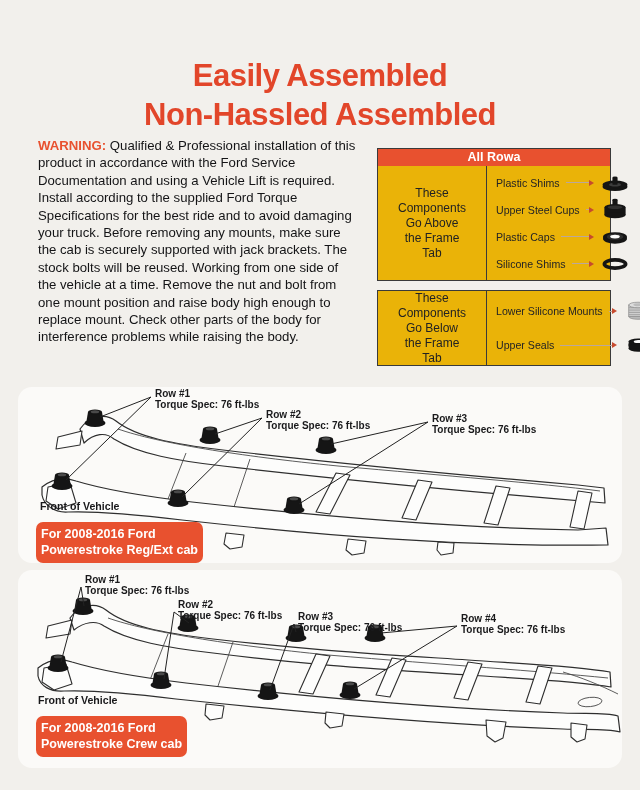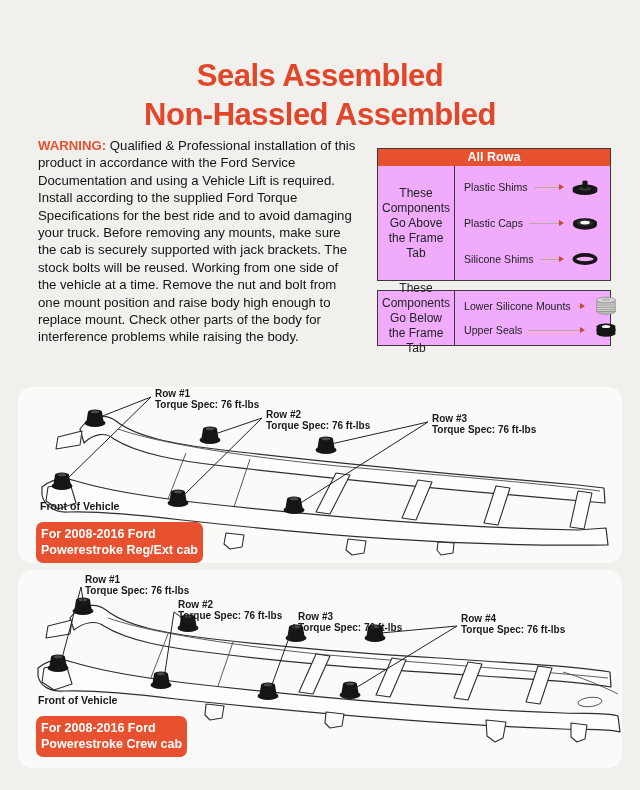--- a/index.html
+++ b/index.html
@@ -20,35 +20,35 @@
     color:var(--title);
   }
   
   .warning{
     top:137px;left:38px;width:322px;
     font-size:13.2px;line-height:17.4px;color:#141416;
   }
   .warning .wlabel{color:var(--accent);font-weight:700;}
   
   .panel{
-    left:377px;width:234px;background:#f0abfc;
+    left:377px;width:234px;background:#eab308;
     border:1.6px solid #3a3a3a;box-sizing:border-box;
     display:flex;flex-direction:column;
   }
   .panel-above{top:148px;height:133px;}
-  .panel-below{top:290px;height:56px;}
+  .panel-below{top:290px;height:76px;}
   .panel-header{
     background:var(--accent);color:#fff;font-weight:700;font-size:12.5px;
     text-align:center;line-height:17px;height:17px;flex:0 0 17px;
   }
   .panel-body{flex:1;display:flex;min-height:0;}
   .side-cell{
     flex:0 0 76px;border-right:1.4px solid #3a3a3a;
     display:flex;align-items:center;justify-content:center;text-align:center;
-    font-size:12px;line-height:15px;color:#222;padding:2px 4px;box-sizing:border-box;
+    font-size:12px;line-height:15px;color:#222;padding:2px 20px;box-sizing:border-box;
   }
   .rows-cell{flex:1;display:flex;flex-direction:column;justify-content:space-around;padding:3px 8px 3px 9px;box-sizing:border-box;}
   .crow{display:flex;align-items:center;height:22px;text-align:right;}
   .clabel{font-size:10.6px;color:#232325;white-space:nowrap;}
   .lead{flex:1;display:flex;align-items:center;margin:0 4px 0 6px;min-width:8px;}
   .lead .ln{flex:1;border-top:1.2px solid #bba79c;}
   .lead .ah{width:0;height:0;border-left:5px solid #c64a2e;border-top:3.2px solid transparent;border-bottom:3.2px solid transparent;}
   .cicon{flex:0 0 34px;height:24px;}
   
   .card{background:var(--card-bg);border-radius:14px;}
@@ -67,21 +67,21 @@
   text.frontlbl{font-family:"Liberation Sans","DejaVu Sans",sans-serif;font-weight:700;font-size:10.6px;fill:#19191b;}
   path.rail{fill:#fdfdfc;stroke:var(--line);stroke-width:1.2;stroke-linejoin:round;}
   path.part{fill:#fdfdfc;stroke:var(--line);stroke-width:1.1;stroke-linejoin:round;}
   path.detail{fill:none;stroke:#4a4a4a;stroke-width:0.9;}
   line.leader{stroke:#222;stroke-width:1;}
 </style>
 </head>
 <body>
 
 <div class="abs title">
-  <div>Seals Assembled</div>
+  <div>Easily Assembled</div>
   <div>Non-Hassled Assembled</div>
 </div>
 
 <div class="abs warning">
   <span class="wlabel">WARNING:</span><span> Qualified &amp; Professional installation of this product in accordance with the Ford Service Documentation and using a Vehicle Lift is required. Install according to the supplied Ford Torque Specifications for the best ride and to avoid damaging your truck. Before removing any mounts, make sure the cab is securely supported with jack brackets. The stock bolts will be reused. Working from one side of the vehicle at a time.  Remove the nut and bolt from one mount position and raise body high enough to replace mount.  Check other parts of the body for interference problems while raising the body.</span>
 </div>
 
 <div class="abs panel panel-above">
   <div class="panel-header">All Rowa</div>
   <div class="panel-body">
@@ -92,20 +92,35 @@
         <span class="lead">
             <span class="ln"></span>
             <i class="ah"></i>
           </span>
         <svg class="cicon" viewBox="0 0 36 26">
           <ellipse cx="18" cy="17" rx="13.5" ry="4.6" fill="#151515"></ellipse>
             <ellipse cx="18" cy="15" rx="13.5" ry="4.6" fill="#151515"></ellipse>
           <ellipse cx="18" cy="14.8" rx="6.5" ry="2.1" fill="#3c3c3c"></ellipse>
             <rect x="15.2" y="7" width="5.6" height="8" rx="1" fill="#151515"></rect>
           <ellipse cx="18" cy="7" rx="2.8" ry="1.1" fill="#151515"></ellipse>
+        </svg>
+      </div>
+      <div class="crow">
+        <span class="clabel">Upper Steel Cups</span>
+        <span class="lead">
+            <span class="ln"></span>
+            <i class="ah"></i>
+          </span>
+        <svg class="cicon" viewBox="0 0 36 26">
+          <rect x="15.2" y="1.5" width="5.6" height="7" rx="1" fill="#151515"></rect>
+            <ellipse cx="18" cy="1.8" rx="2.8" ry="1" fill="#151515"></ellipse>
+          <ellipse cx="18" cy="10" rx="11.5" ry="3.4" fill="#151515"></ellipse>
+            <rect x="6.5" y="10" width="23" height="8.5" fill="#151515"></rect>
+          <ellipse cx="18" cy="18.5" rx="11.5" ry="3.4" fill="#151515"></ellipse>
+            <ellipse cx="18" cy="10" rx="8" ry="2" fill="#303030"></ellipse>
         </svg>
       </div>
       <div class="crow">
         <span class="clabel">Plastic Caps</span>
         <span class="lead">
             <span class="ln"></span>
             <i class="ah"></i>
           </span>
         <svg class="cicon" viewBox="0 0 36 26">
           <ellipse cx="18" cy="15" rx="13" ry="5.2" fill="#151515"></ellipse>

